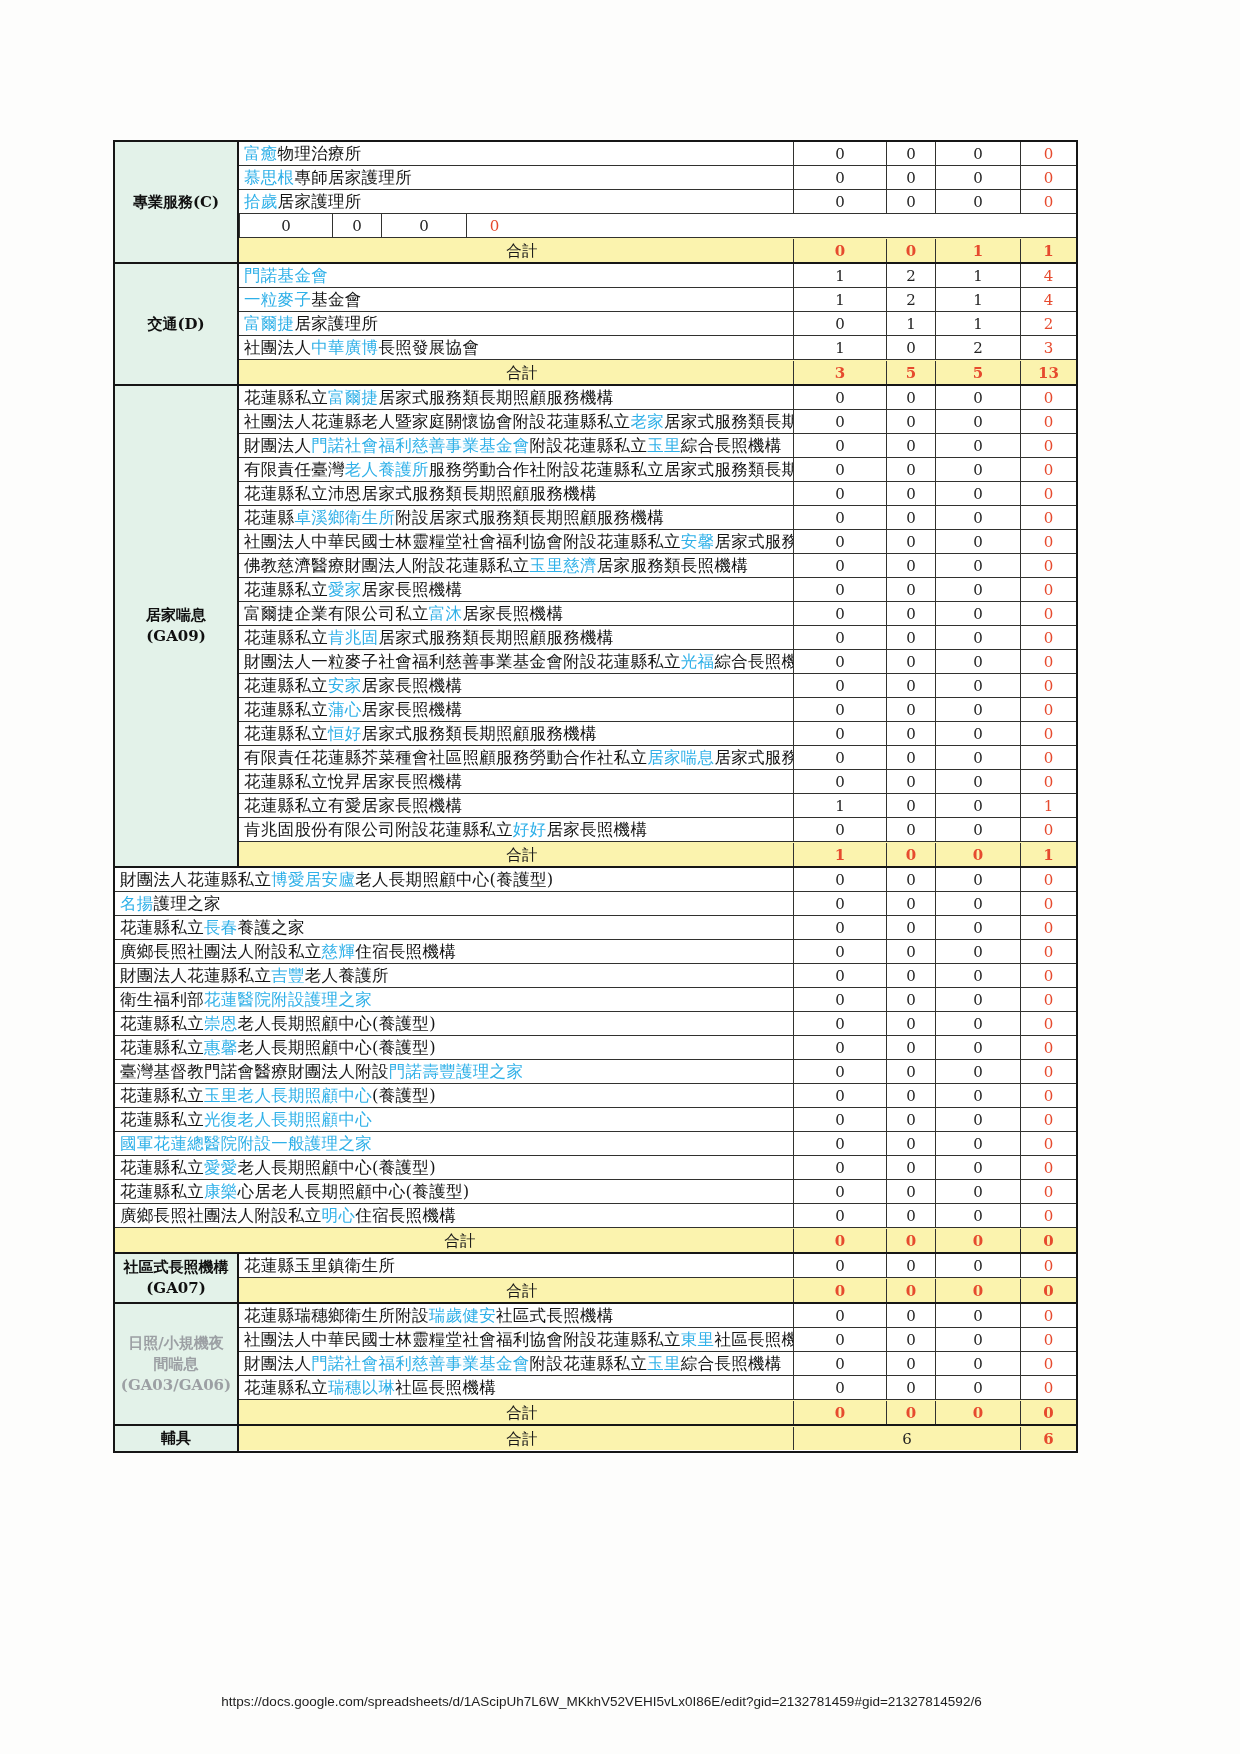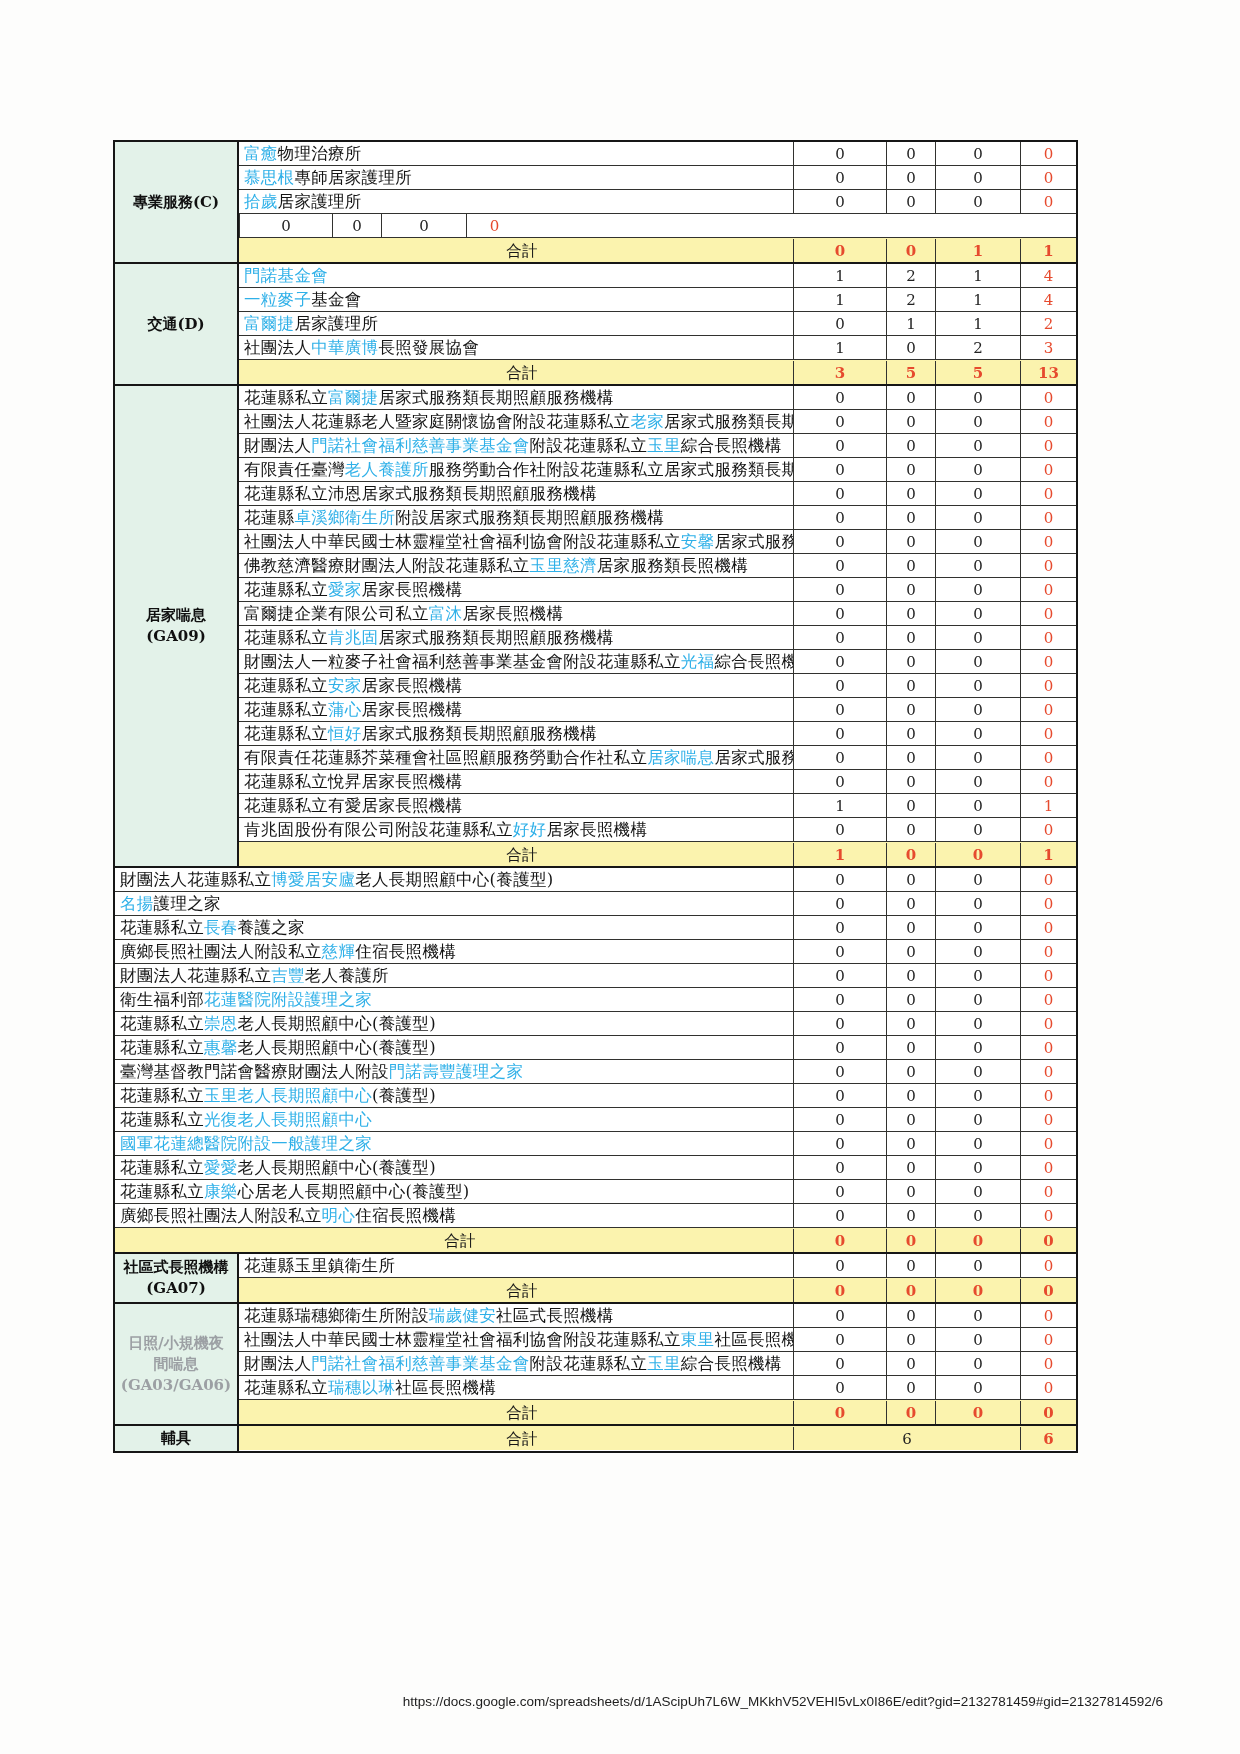--- a/index.html
+++ b/index.html
@@ -33,21 +33,21 @@
   .v1{width:93px}.v2{width:49px}.v3{width:85px}
   .v4{width:56px;color:var(--red);}
   .vm{width:227px;}
   .row.total{background:var(--yellow);}
   .row.total .name{text-align:center;padding-left:12px;font-size:15.5px;color:#181818;}
   .row.total .val{color:var(--red);font-weight:bold;}
   .row.total .val.vm{color:#232323;font-weight:normal;}
   .blue{color:var(--blue);}
   .bold{font-weight:normal;}
   .footer{position:absolute;left:40px;right:77px;top:1694px;display:flex;
-          justify-content:flex-end;align-items:baseline;
+          justify-content:center;align-items:baseline;
           font-family:"Liberation Sans",sans-serif;font-size:13.5px;color:#1d1d1d;}
 </style>
 </head>
 <body>
 
 <div class="page">
   <div class="sheet-table" id="sheet-table">
       <div class="section">
         <div class="cat">
           <div>專業服務(C)</div>

